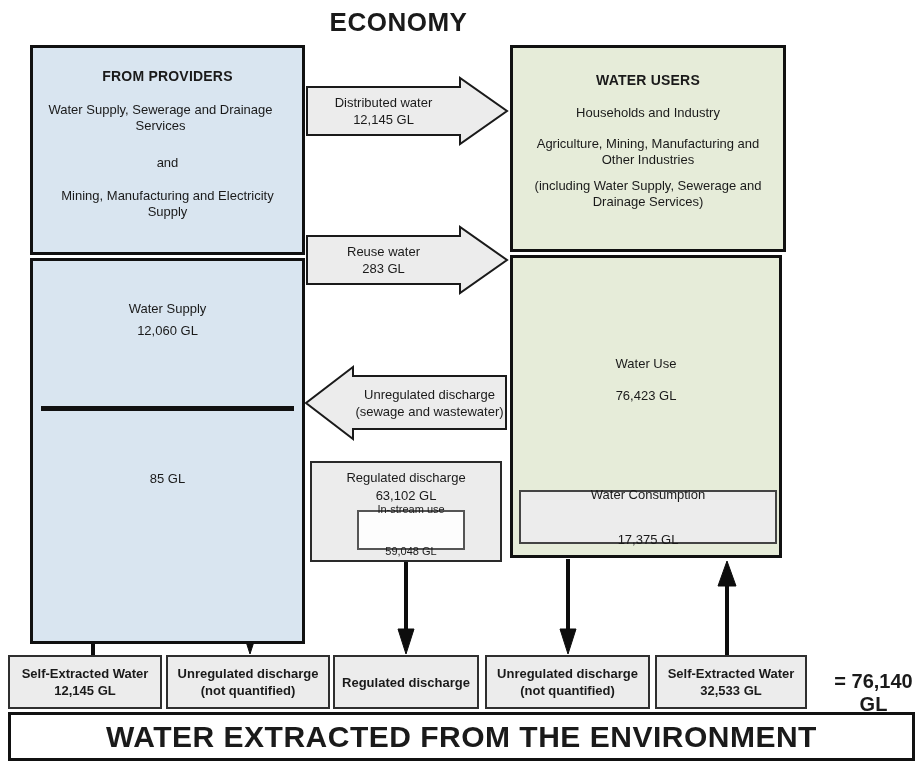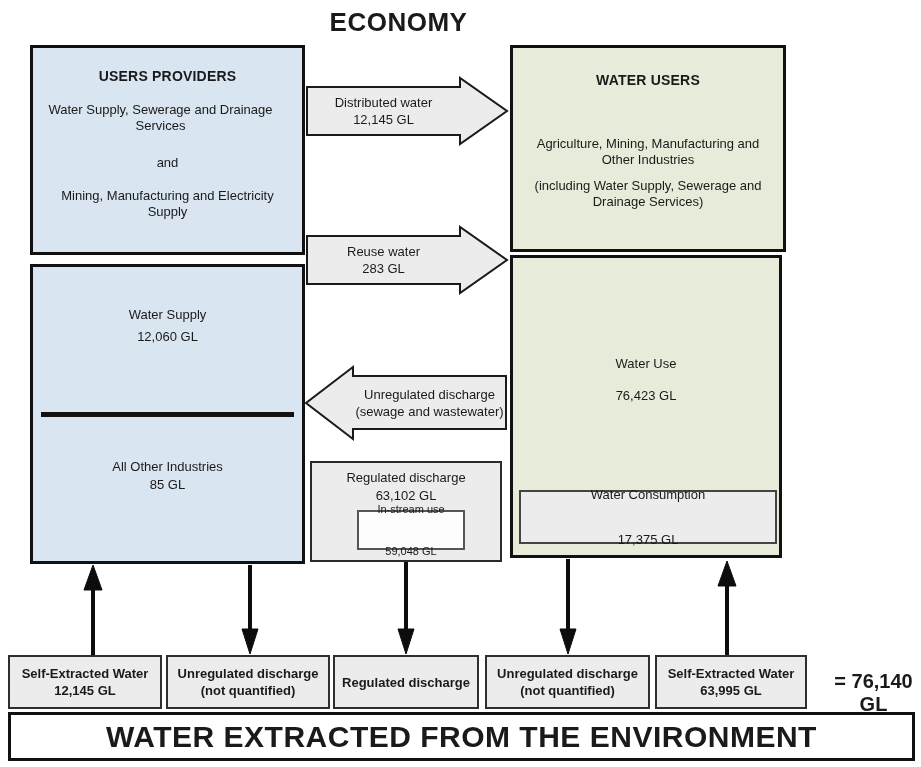--- a/index.html
+++ b/index.html
@@ -85,36 +85,36 @@
       <line x1="568" y1="559" x2="568" y2="631" stroke-width="4"></line>
       <polygon points="568,654 560,629 576,629"></polygon>
     </g>
     <g stroke="#0d0d0d" fill="#0d0d0d">
       <line x1="727" y1="655" x2="727" y2="585" stroke-width="4"></line>
       <polygon points="727,561 718,586 736,586"></polygon>
     </g>
   </svg>
 
   <div class="abs mainbox blue" style="left:30px; top:45px; width:275px; height:210px;">
-    <div class="boxtext hdr" style="top:20px;">USERS PROVIDERS</div>
+    <div class="boxtext hdr" style="top:20px;">FROM PROVIDERS</div>
     <div class="boxtext" style="top:54px; left:14px; right:28px;">Water Supply, Sewerage and Drainage Services</div>
     <div class="boxtext" style="top:107px;">and</div>
     <div class="boxtext" style="top:140px; left:14px; right:14px;">Mining, Manufacturing and Electricity Supply</div>
   </div>
 
-  <div class="abs mainbox blue" style="left:30px; top:264px; width:275px; height:300px;">
+  <div class="abs mainbox blue" style="left:30px; top:258px; width:275px; height:386px;">
     <div class="boxtext" style="top:40px;">Water Supply</div>
     <div class="boxtext" style="top:62px;">12,060 GL</div>
     <div class="abs divline" style="left:8px; top:145px; width:253px; height:5px;"></div>
-    <div class="boxtext" style="top:192px;">All Other Industries</div>
     <div class="boxtext" style="top:210px;">85 GL</div>
   </div>
 
   <div class="abs mainbox green" style="left:510px; top:45px; width:276px; height:207px;">
     <div class="boxtext hdr" style="top:24px;">WATER USERS</div>
+    <div class="boxtext" style="top:57px;">Households and Industry</div>
     <div class="boxtext" style="top:88px; left:12px; right:12px;">Agriculture, Mining, Manufacturing and Other Industries</div>
     <div class="boxtext" style="top:130px; left:12px; right:12px;">(including Water Supply, Sewerage and Drainage Services)</div>
   </div>
 
   <div class="abs mainbox green" style="left:510px; top:255px; width:272px; height:303px;">
     <div class="boxtext" style="top:98px;">Water Use</div>
     <div class="boxtext" style="top:130px;">76,423 GL</div>
     <div class="graybox flexc" style="left:6px; top:232px; width:258px; height:54px; font-size:13px; line-height:17px; border-color:#444;">
       <span>Water Consumption</span>
       <span>17,375 GL</span>
@@ -154,20 +154,20 @@
   <div class="botbox" style="left:333px; width:146px;">
     <span>Regulated discharge</span>
     <span></span>
   </div>
   <div class="botbox" style="left:485px; width:165px;">
     <span>Unregulated discharge</span>
     <span>(not quantified)</span>
   </div>
   <div class="botbox" style="left:655px; width:152px;">
     <span>Self-Extracted Water</span>
-    <span>63,995 GL</span>
+    <span>32,533 GL</span>
   </div>
 
   <div class="abs total">= 76,140 GL</div>
 
   <div class="abs banner">WATER EXTRACTED FROM THE ENVIRONMENT</div>
 
 </div>
 
 </body></html>

